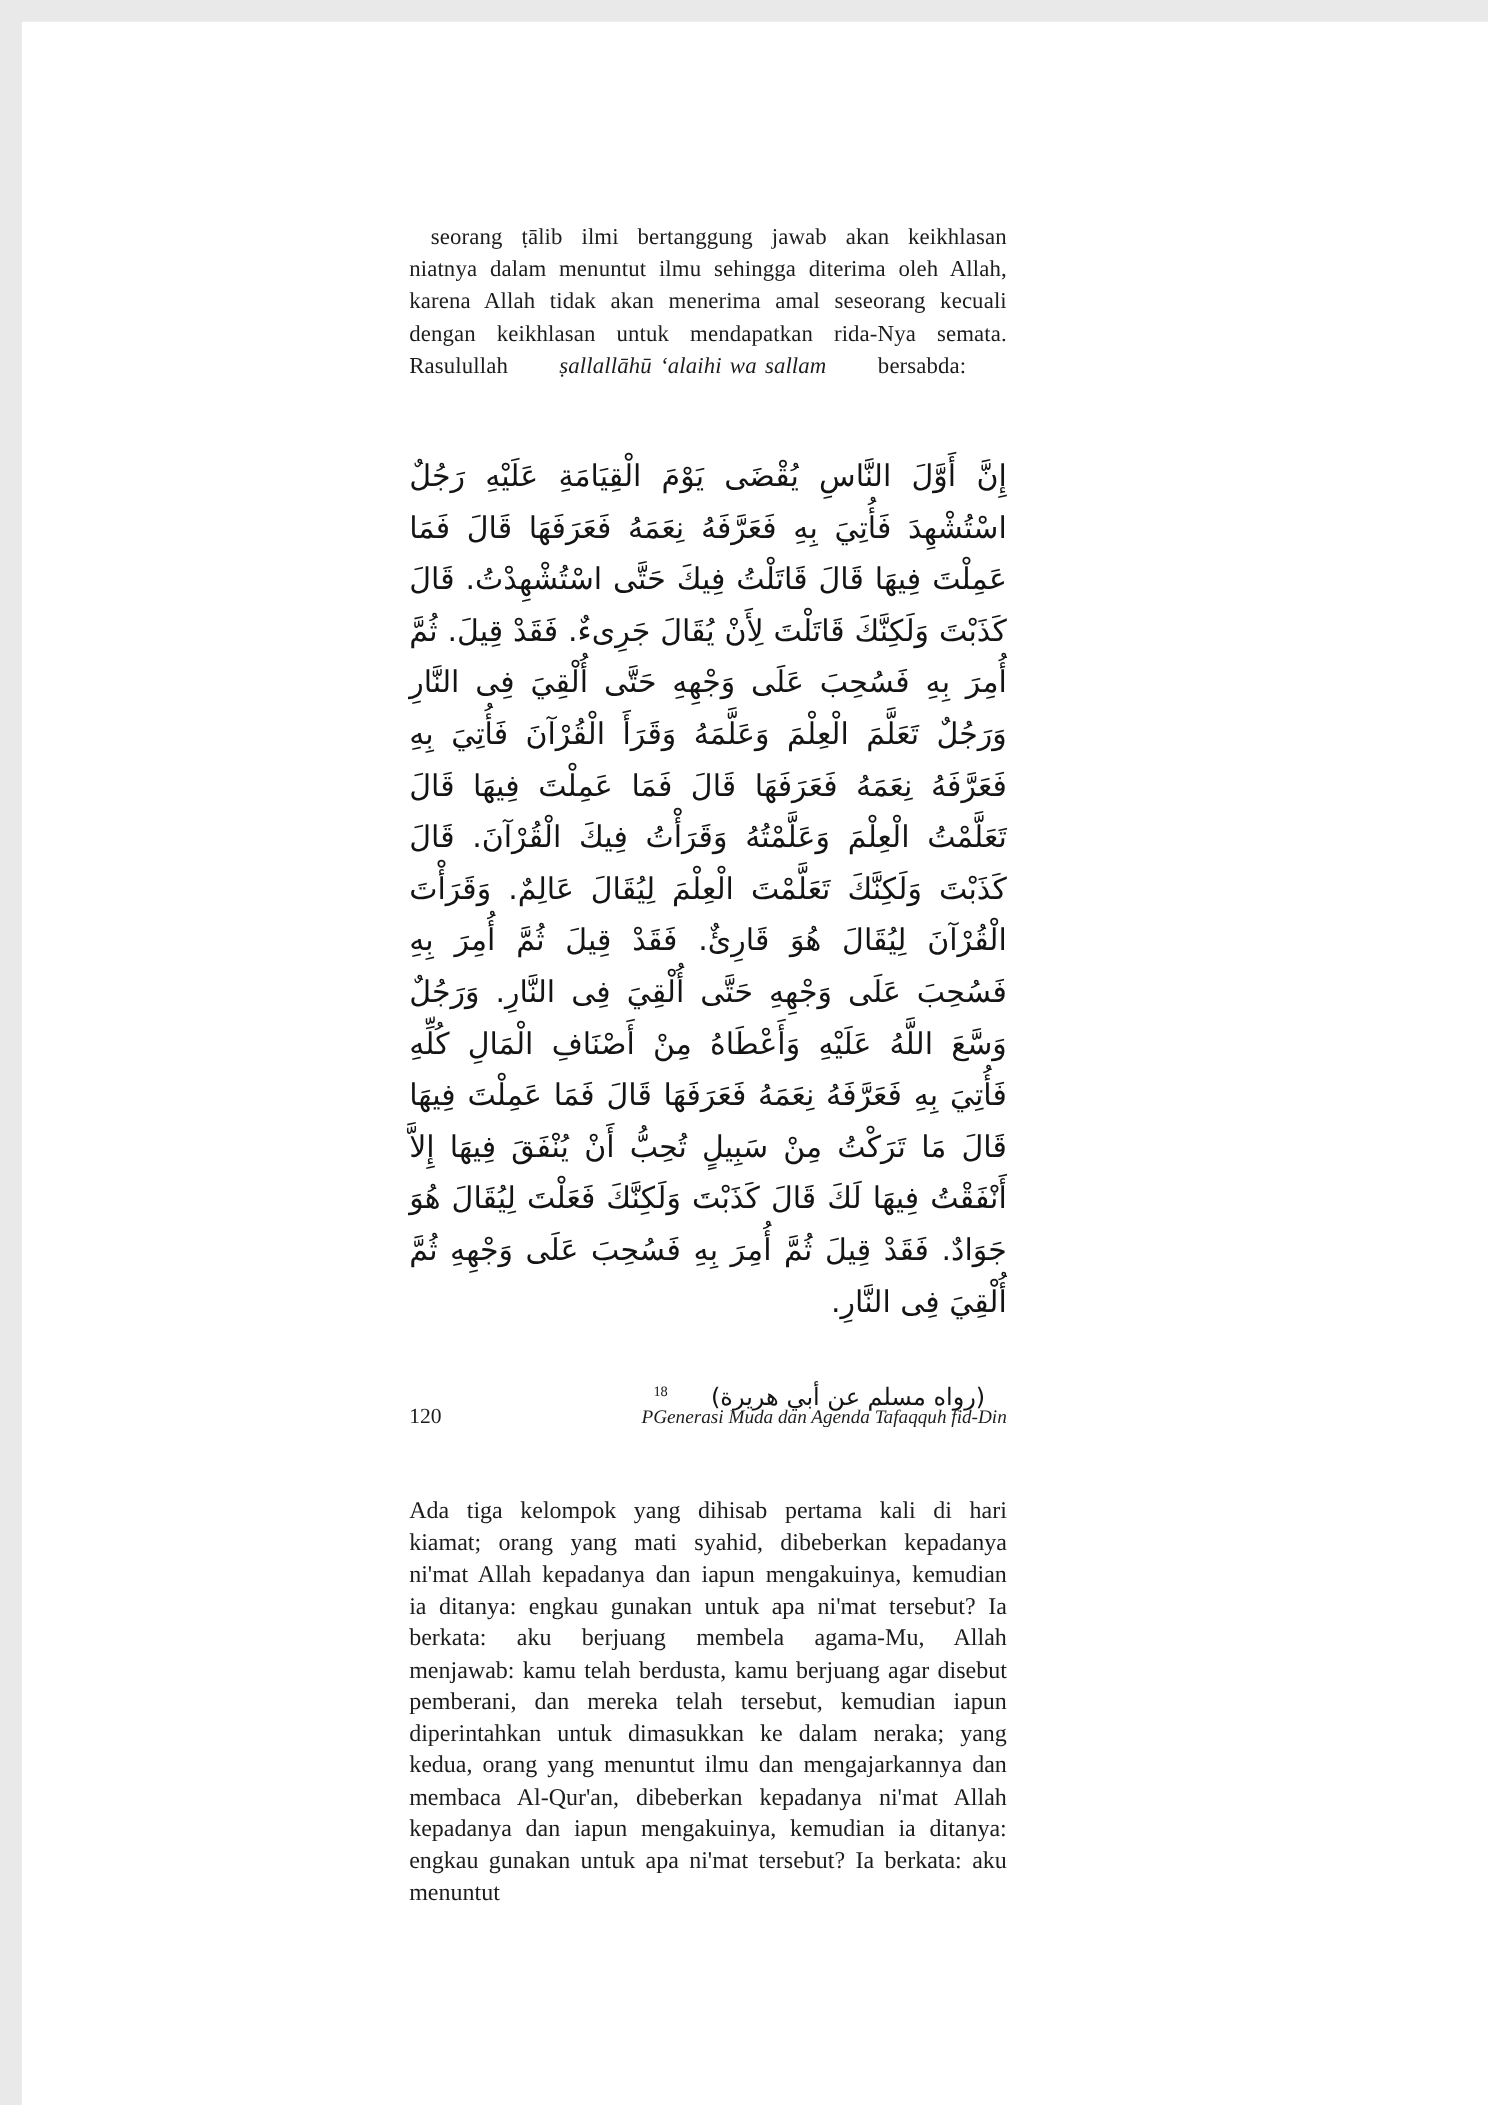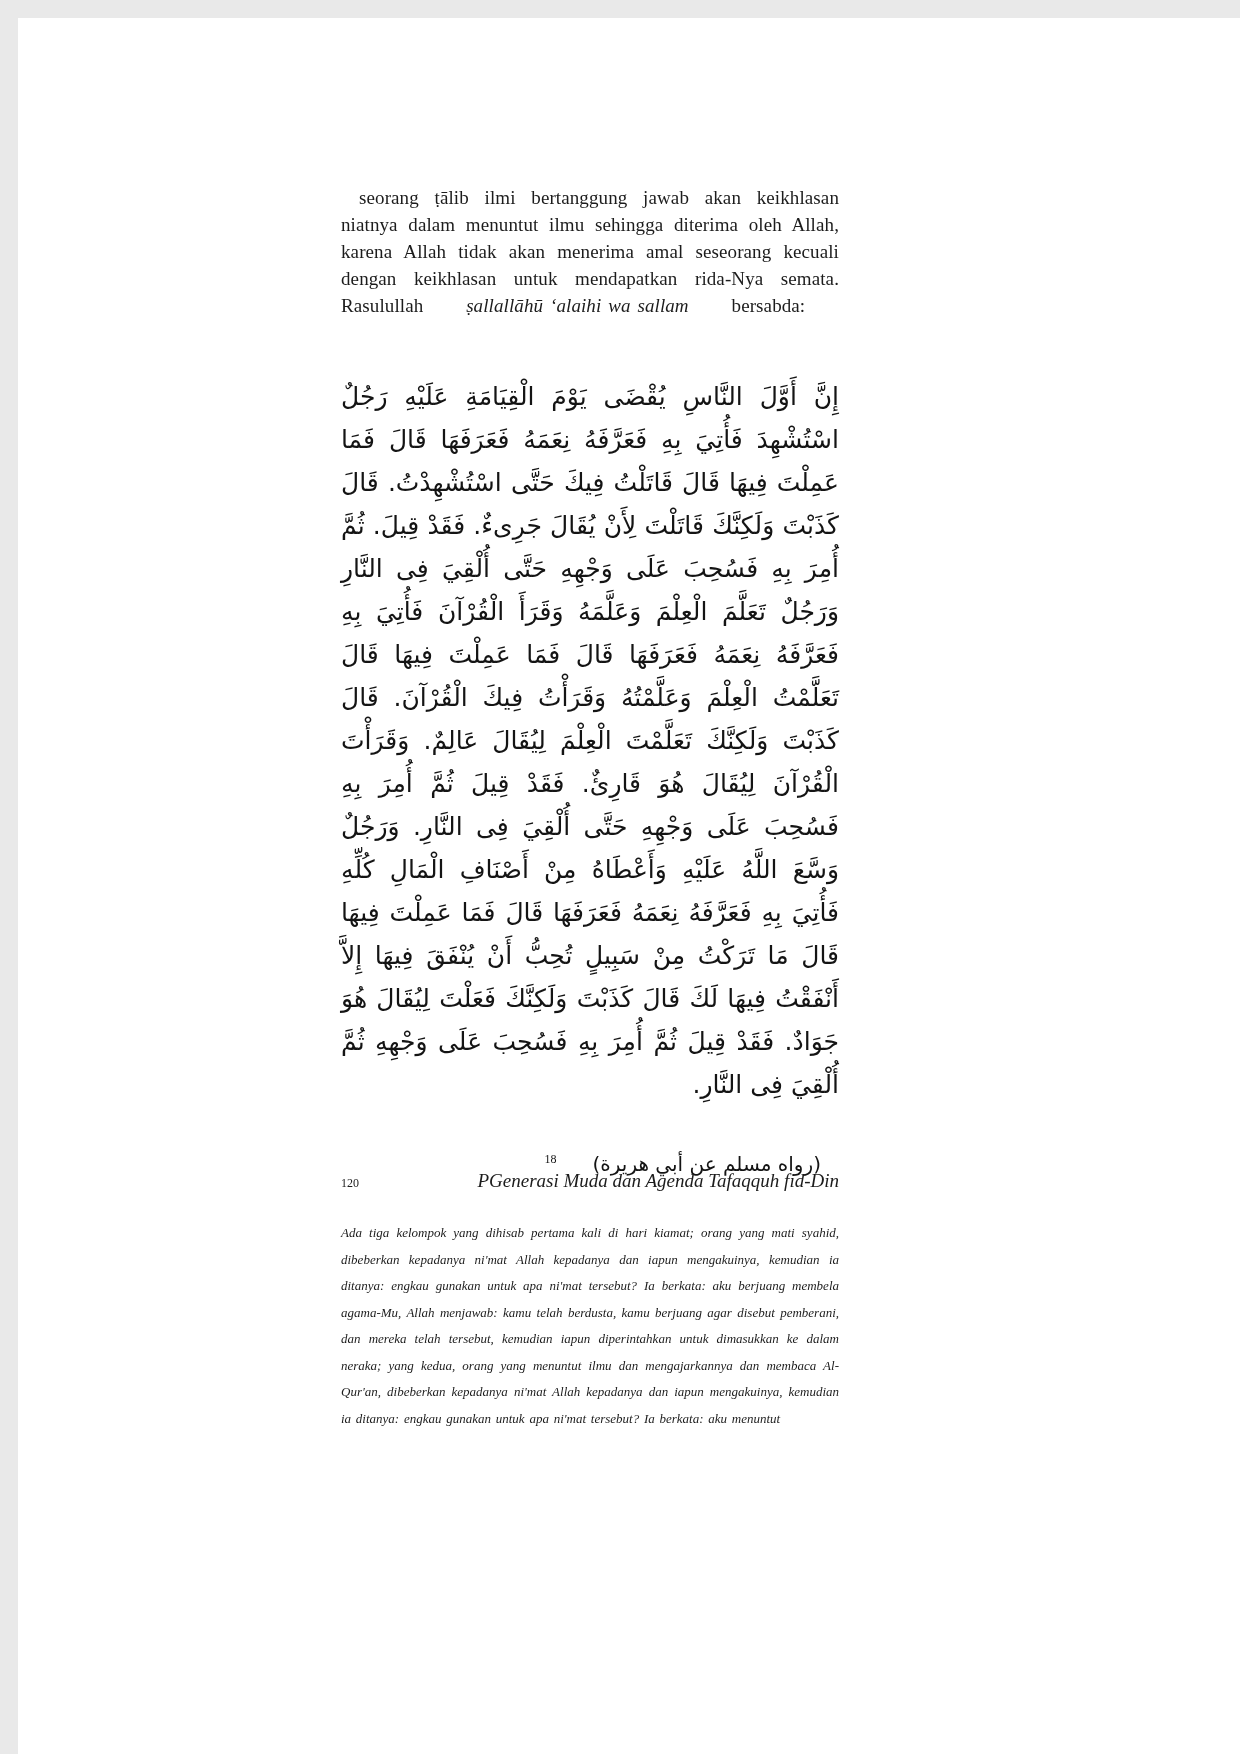--- a/index.html
+++ b/index.html
@@ -47,36 +47,36 @@
     margin-top: 2px;
     color: #141414;
   }
   .attribution sup {
     font-family: "Liberation Serif", serif;
     font-size: 12px;
     vertical-align: super;
     line-height: 0;
   }
   .translation {
-    font-style: italic;
-    font-size: 13px;
+    margin-top: 26px;
+    font-size: 20px;
     line-height: 26.5px;
     text-align: justify;
     word-spacing: 1.5px;
   }
   .footer {
     position: absolute;
     left: 287px; top: 1116px;
     width: 570px;
     display: flex;
     justify-content: space-between;
     align-items: baseline;
   }
-  .page-number { font-size: 12px; font-style: normal; }
-  .footer-title { font-size: 19px; font-style: italic; }
+  .page-number { font-size: 18px; font-style: normal; }
+  .footer-title { font-size: 16px; font-style: italic; }
 </style>
 </head>
 <body>
 
 <div class="page">
   <div class="content">
 
     <p class="intro"><span>seorang ṭālib ilmi bertanggung jawab akan keikhlasan niatnya dalam menuntut ilmu sehingga diterima oleh Allah, karena Allah tidak akan menerima amal seseorang kecuali dengan keikhlasan untuk mendapatkan rida-Nya semata. Rasulullah </span><em>ṣallallāhū ‘alaihi wa sallam</em><span> bersabda:</span></p>
 
     <div class="arabic" dir="rtl">إِنَّ أَوَّلَ النَّاسِ يُقْضَى يَوْمَ الْقِيَامَةِ عَلَيْهِ رَجُلٌ اسْتُشْهِدَ فَأُتِيَ بِهِ فَعَرَّفَهُ نِعَمَهُ فَعَرَفَهَا قَالَ فَمَا عَمِلْتَ فِيهَا قَالَ قَاتَلْتُ فِيكَ حَتَّى اسْتُشْهِدْتُ. قَالَ كَذَبْتَ وَلَكِنَّكَ قَاتَلْتَ لِأَنْ يُقَالَ جَرِىءٌ. فَقَدْ قِيلَ. ثُمَّ أُمِرَ بِهِ فَسُحِبَ عَلَى وَجْهِهِ حَتَّى أُلْقِيَ فِى النَّارِ وَرَجُلٌ تَعَلَّمَ الْعِلْمَ وَعَلَّمَهُ وَقَرَأَ الْقُرْآنَ فَأُتِيَ بِهِ فَعَرَّفَهُ نِعَمَهُ فَعَرَفَهَا قَالَ فَمَا عَمِلْتَ فِيهَا قَالَ تَعَلَّمْتُ الْعِلْمَ وَعَلَّمْتُهُ وَقَرَأْتُ فِيكَ الْقُرْآنَ. قَالَ كَذَبْتَ وَلَكِنَّكَ تَعَلَّمْتَ الْعِلْمَ لِيُقَالَ عَالِمٌ. وَقَرَأْتَ الْقُرْآنَ لِيُقَالَ هُوَ قَارِئٌ. فَقَدْ قِيلَ ثُمَّ أُمِرَ بِهِ فَسُحِبَ عَلَى وَجْهِهِ حَتَّى أُلْقِيَ فِى النَّارِ. وَرَجُلٌ وَسَّعَ اللَّهُ عَلَيْهِ وَأَعْطَاهُ مِنْ أَصْنَافِ الْمَالِ كُلِّهِ فَأُتِيَ بِهِ فَعَرَّفَهُ نِعَمَهُ فَعَرَفَهَا قَالَ فَمَا عَمِلْتَ فِيهَا قَالَ مَا تَرَكْتُ مِنْ سَبِيلٍ تُحِبُّ أَنْ يُنْفَقَ فِيهَا إِلاَّ أَنْفَقْتُ فِيهَا لَكَ قَالَ كَذَبْتَ وَلَكِنَّكَ فَعَلْتَ لِيُقَالَ هُوَ جَوَادٌ. فَقَدْ قِيلَ ثُمَّ أُمِرَ بِهِ فَسُحِبَ عَلَى وَجْهِهِ ثُمَّ أُلْقِيَ فِى النَّارِ.</div>

